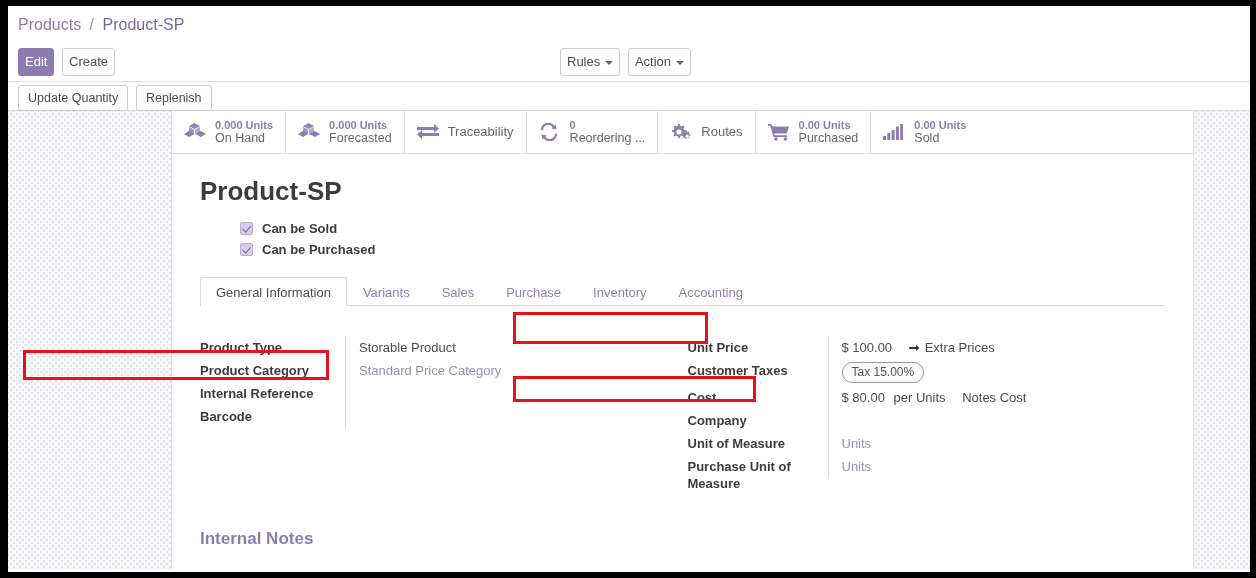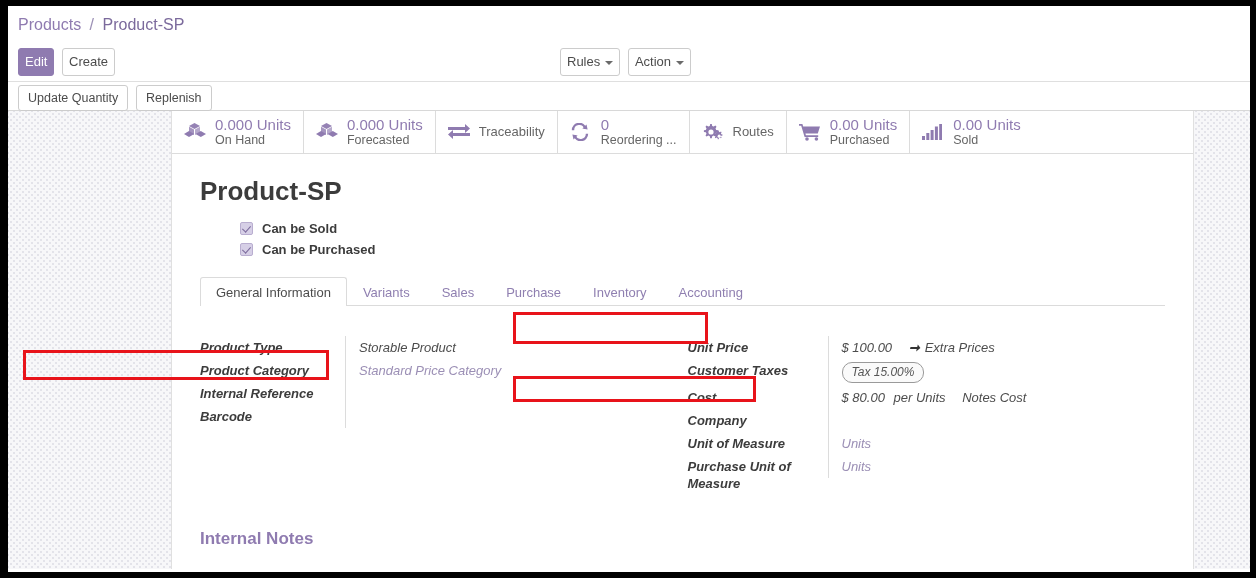--- a/index.html
+++ b/index.html
@@ -76,21 +76,21 @@
   .statbar { display:flex; height:43px; border-bottom:1px solid #dcdcdc; }
   .stat {
     flex:0 0 auto; display:flex; align-items:center;
     padding:0 12px; border-right:1px solid #dcdcdc;
     cursor:pointer; background:#fff; overflow:hidden;
   }
   .stat:last-child { border-right:none; }
   .stat .ico { width:22px; color:#8f7bb0; flex:0 0 auto; margin-right:9px; display:flex; align-items:center; }
   .stat .ico svg { display:block; }
   .stat .txt { line-height:1.12; white-space:nowrap; }
-  .stat .v { font-size:15px; font-weight:normal; color:#8f7bb0; display:block; }
+  .stat .v { font-size:11px; font-weight:bold; color:#8f7bb0; display:block; }
   .stat .l { font-size:12.5px; color:#666; display:block; }
   .stat .single { font-size:13px; color:#666; }
 
   
   .sheet-body { padding:22px 28px 0 28px; }
   .prod-title { font-size:26px; font-weight:bold; color:#3c3c3c; margin:0 0 14px 0; }
   .cbrow { display:flex; align-items:center; margin-bottom:6px;padding-left:40px; }
   .cbox {
     width:13px; height:13px; border:1px solid #b9aed0; border-radius:2px;
     background:#d6cfe6; margin-right:9px; position:relative; flex:0 0 auto; cursor:pointer;
@@ -107,21 +107,21 @@
     padding:7px 15px 6px 15px; font-size:13px; color:#8f7fb0; cursor:pointer;
     border:1px solid transparent; border-bottom:none; margin-bottom:-1px;
     border-radius:3px 3px 0 0;
   }
   .tab.active {
     color:#4c4c4c; background:#fff; border-color:#dbdbdb; border-bottom-color:#fff;
   }
 
   
   .form { display:flex; margin-top:30px; position:relative; }
-  .col { width:480px; position:relative;font-style:italic; }
+  .col { width:480px; position:relative; }
   .col.right { margin-left:10px; }
   .frow { display:flex; align-items:flex-start; min-height:22px; }
   .flabel {
     width:145px; flex:0 0 145px; font-size:13px; font-weight:bold; color:#3c3c3c;
     padding:3px 8px 3px 0; line-height:17px;
   }
   .fval {
     flex:1 1 auto; font-size:13px; color:#4c4c4c;
     padding:3px 0 3px 13px; border-left:1px solid #dcdcdc; line-height:17px;
     min-height:23px;

